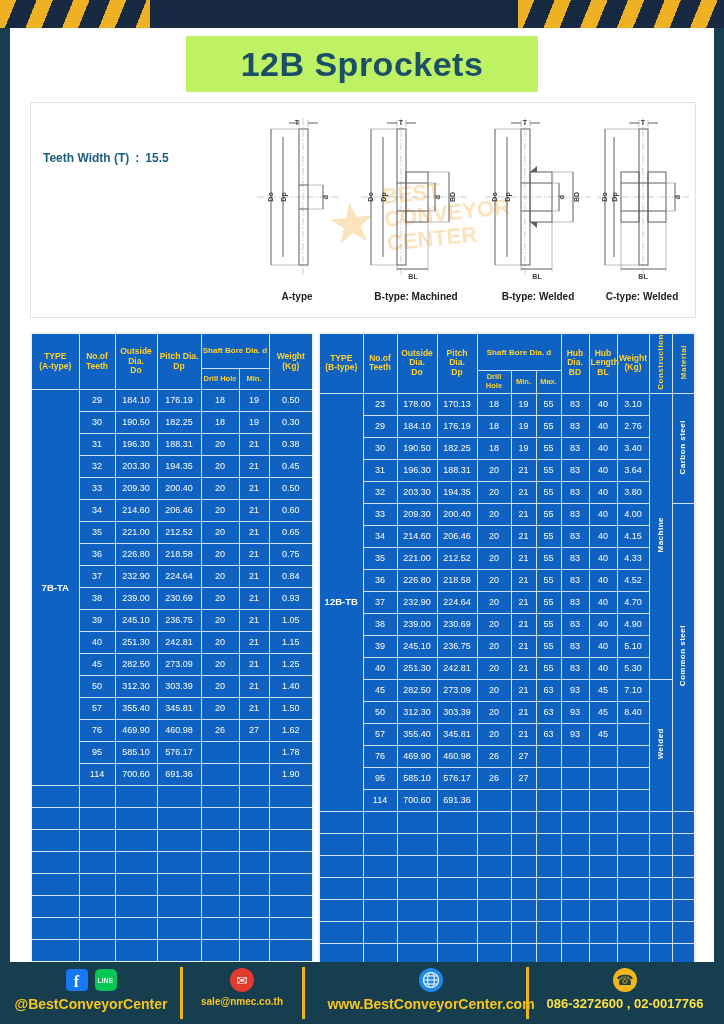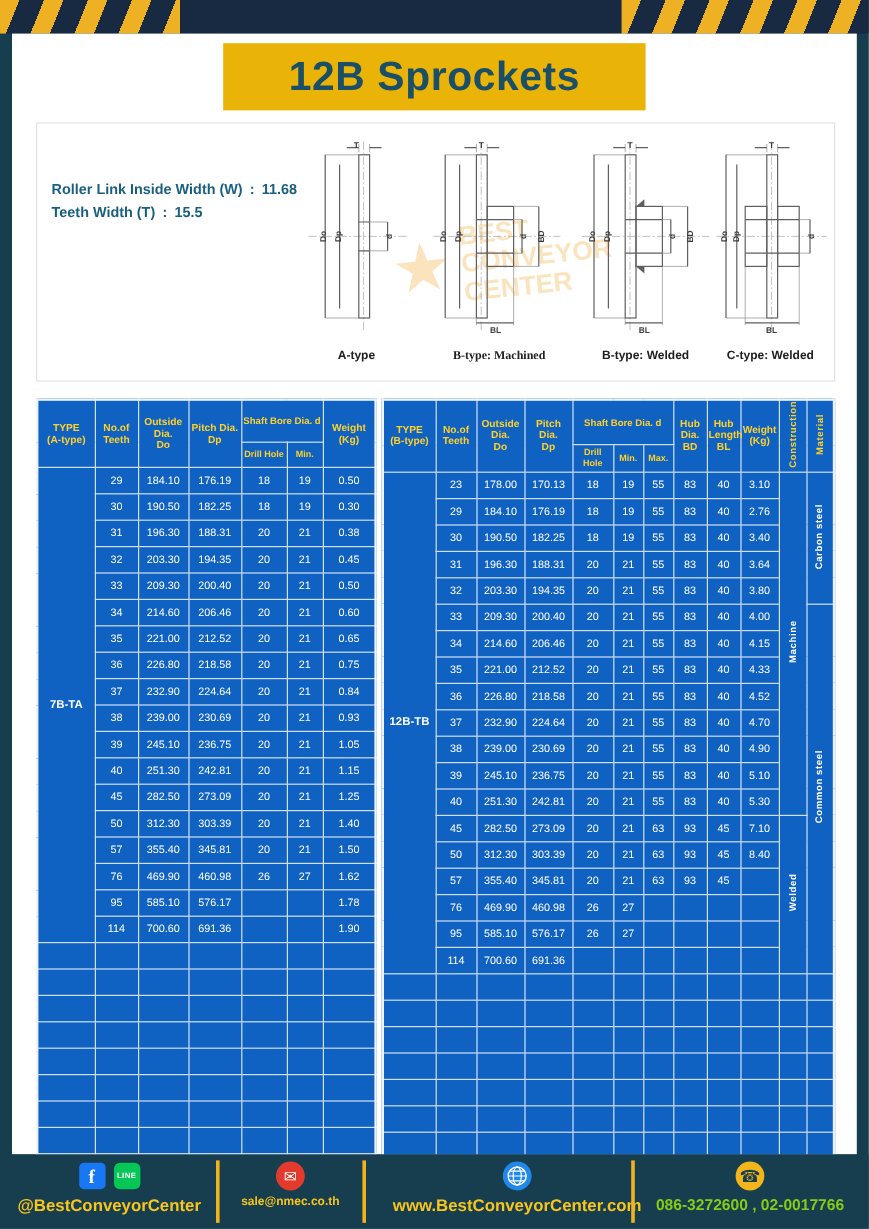--- a/index.html
+++ b/index.html
@@ -5,21 +5,21 @@
   html,body{margin:0;padding:0;}
   .canvas{position:relative;width:724px;height:1024px;background:#163e4e;overflow:hidden;
           font-family:"Liberation Sans",sans-serif;}
   
   .topbar{position:absolute;left:0;top:0;width:724px;height:28px;background:#182a42;}
   .hz{position:absolute;top:0;height:28px;background:repeating-linear-gradient(112deg,#edb123 0 15px,transparent 15px 34px);}
   .hz.left{left:0;width:150px;}
   .hz.right{left:518px;width:206px;}
   
   .page{position:absolute;left:10px;top:28px;width:704px;height:934px;background:#ffffff;overflow:hidden;}
-  .banner{position:absolute;left:176px;top:8px;width:352px;height:56px;background:#eab308;
+  .banner{position:absolute;left:176px;top:8px;width:352px;height:56px;background:#bef264;
           display:flex;align-items:center;justify-content:center;}
   .banner h1{margin:0;font-size:34px;font-weight:800;color:#1b4f68;letter-spacing:.5px;}
   
   .specbox{position:absolute;left:20px;top:74px;width:664px;height:214px;background:#fff;border:1px solid #dfe3e6;}
   .speclines{position:absolute;left:12px;top:46px;color:#1a5f80;font-size:12px;font-weight:bold;line-height:19px;white-space:nowrap;}
   .specline .sep{margin:0 6px;}
   .wm{position:absolute;left:295px;top:40px;width:250px;height:140px;color:rgba(238,168,50,.32);
       transform:rotate(-6deg);display:flex;align-items:center;gap:8px;pointer-events:none;}
   .wm .star{font-size:56px;line-height:1;}
   .wm .wmtext{font-size:22px;font-weight:800;line-height:1.05;width:170px;}
@@ -41,21 +41,21 @@
   .spec-table tr.h2 th{height:20px;font-size:7.5px;}
   .spec-table td{color:#ffffff;font-size:9px;height:21px;line-height:1;}
   .spec-table td.type-cell{font-size:9.5px;font-weight:bold;}
   .vert{writing-mode:vertical-rl;transform:rotate(180deg);display:inline-block;font-size:8px;letter-spacing:.5px;white-space:nowrap;}
   td .vert{color:#fff;font-weight:bold;}
   
   .footer{position:absolute;left:0;top:962px;width:724px;height:62px;background:#163e4e;}
   .fsec{position:absolute;top:6px;display:flex;flex-direction:column;align-items:center;}
   .ficons{display:flex;gap:7px;align-items:center;height:24px;}
   .ftext{font-weight:bold;font-size:14px;color:#f8c51d;margin-top:4px;white-space:nowrap;}
-  .ftext.white{color:#84cc16;font-size:13px;}
+  .ftext.white{color:#fde047;font-size:13px;}
   .ftext.small{font-size:10px;}
   .fdiv{position:absolute;top:5px;width:3px;height:52px;background:#f2b21d;}
   .icon-fb{width:22px;height:22px;background:#1877f2;border-radius:4px;color:#fff;font-weight:bold;font-size:16px;
            display:flex;align-items:flex-end;justify-content:center;line-height:19px;font-family:"Liberation Serif",serif;}
   .icon-line{width:22px;height:22px;background:#06c755;border-radius:5px;color:#fff;font-size:6.5px;font-weight:bold;
              display:flex;align-items:center;justify-content:center;letter-spacing:.3px;}
   .icon-mail{width:24px;height:24px;background:#e23b2e;border-radius:50%;color:#fff;font-size:13px;
              display:flex;align-items:center;justify-content:center;}
   .icon-globe{width:24px;height:24px;background:#1f88e8;border-radius:50%;display:flex;align-items:center;justify-content:center;}
   .icon-phone{width:24px;height:24px;background:#f2b51c;border-radius:50%;color:#163e4e;font-size:14px;
@@ -78,21 +78,20 @@
     </div>
 
     <div class="specbox">
 
       <div class="wm">
         <span class="star">★</span>
         <span class="wmtext">BEST CONVEYOR CENTER</span>
       </div>
 
       <div class="speclines">
-        <div class="specline"><span>Roller Link Inside Width (W)</span><span class="sep">:</span><span>11.68</span></div>
         <div class="specline"><span>Teeth Width (T)</span><span class="sep">:</span><span>15.5</span></div>
       </div>
 
       <div class="draw" style="left:218px;width:96px;">
         <svg width="95" height="160" viewBox="0 0 95 160">
           <line class="cl" x1="54" y1="1" x2="54" y2="159"></line>
           <line class="cl" x1="8" y1="80" x2="90" y2="80"></line>
           <rect x="50" y="12" width="9" height="136"></rect>
           <line x1="50" y1="68" x2="59" y2="68"></line>
             <line x1="50" y1="92" x2="59" y2="92"></line>
@@ -209,21 +208,21 @@
           <line x1="28" y1="152" x2="73" y2="152"></line>
         </svg>
         <span class="dim" style="left:50px;top:5px;">T</span>
         <span class="dim rot" style="left:11px;top:80px;">Do</span>
         <span class="dim rot" style="left:21px;top:80px;">Dp</span>
         <span class="dim rot" style="left:84px;top:80px;">d</span>
         <span class="dim" style="left:50px;top:159px;">BL</span>
       </div>
 
       <div class="draw-label" style="left:218px;width:96px;">A-type</div>
-      <div class="draw-label" style="left:326px;width:118px;font-family:Liberation Serif, serif;">B-type: Machined</div>
+      <div class="draw-label" style="left:326px;width:118px;">B-type: Machined</div>
       <div class="draw-label" style="left:450px;width:114px;">B-type: Welded</div>
       <div class="draw-label" style="left:562px;width:98px;">C-type: Welded</div>
     </div>
 
     <table class="spec-table" id="tableA">
       <colgroup>
         <col style="width:48px">
           <col style="width:36px">
           <col style="width:42px">
           <col style="width:44px">

